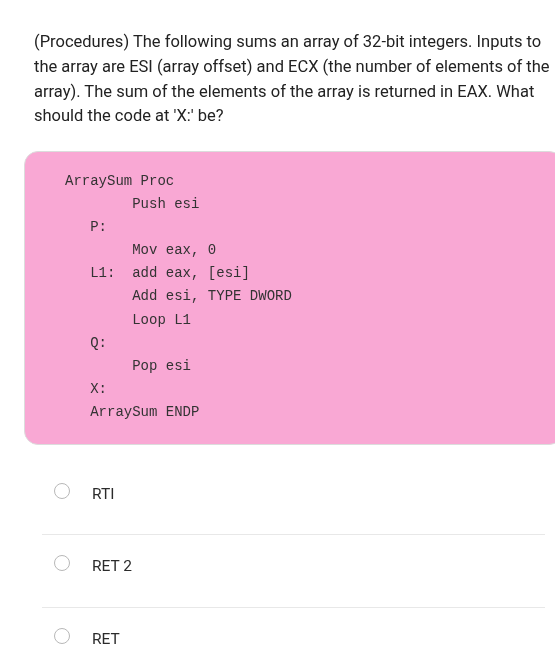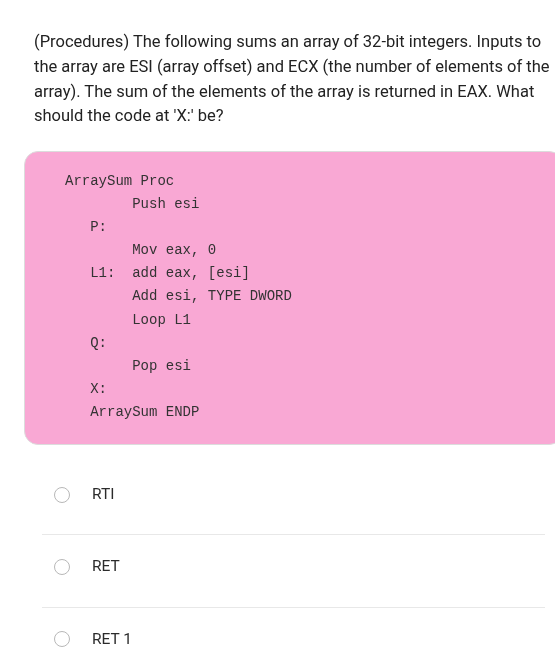--- a/index.html
+++ b/index.html
@@ -26,21 +26,21 @@
       font-size: 14px;
       color: #333;
       line-height: 1.65;
       white-space: pre;
     }
     .options {
       padding: 0 10px 10px 10px;
     }
     .option {
       display: flex;
-      align-items: center;
+      align-items: flex-start;
       padding: 12px 4px;
       border-top: 1px solid #e8e8e8;
       cursor: pointer;
     }
     .option:first-child { border-top: none; margin-top: 6px; }
     .radio {
       width: 16px;
       height: 16px;
       border: 1.5px solid #b8b8b8;
       border-radius: 50%;
@@ -70,20 +70,24 @@
    X:
    ArraySum ENDP</div>
 
 <div class="options">
   <label class="option">
     <span class="radio"></span>
     <span class="option-label">RTI</span>
   </label>
   <label class="option">
     <span class="radio"></span>
+    <span class="option-label">RET 2</span>
+  </label>
+  <label class="option">
+    <span class="radio"></span>
     <span class="option-label">RET</span>
   </label>
   <label class="option">
     <span class="radio"></span>
     <span class="option-label">RET 1</span>
   </label>
   <label class="option">
     <span class="radio"></span>
     <span class="option-label">None of the above</span>
   </label>

